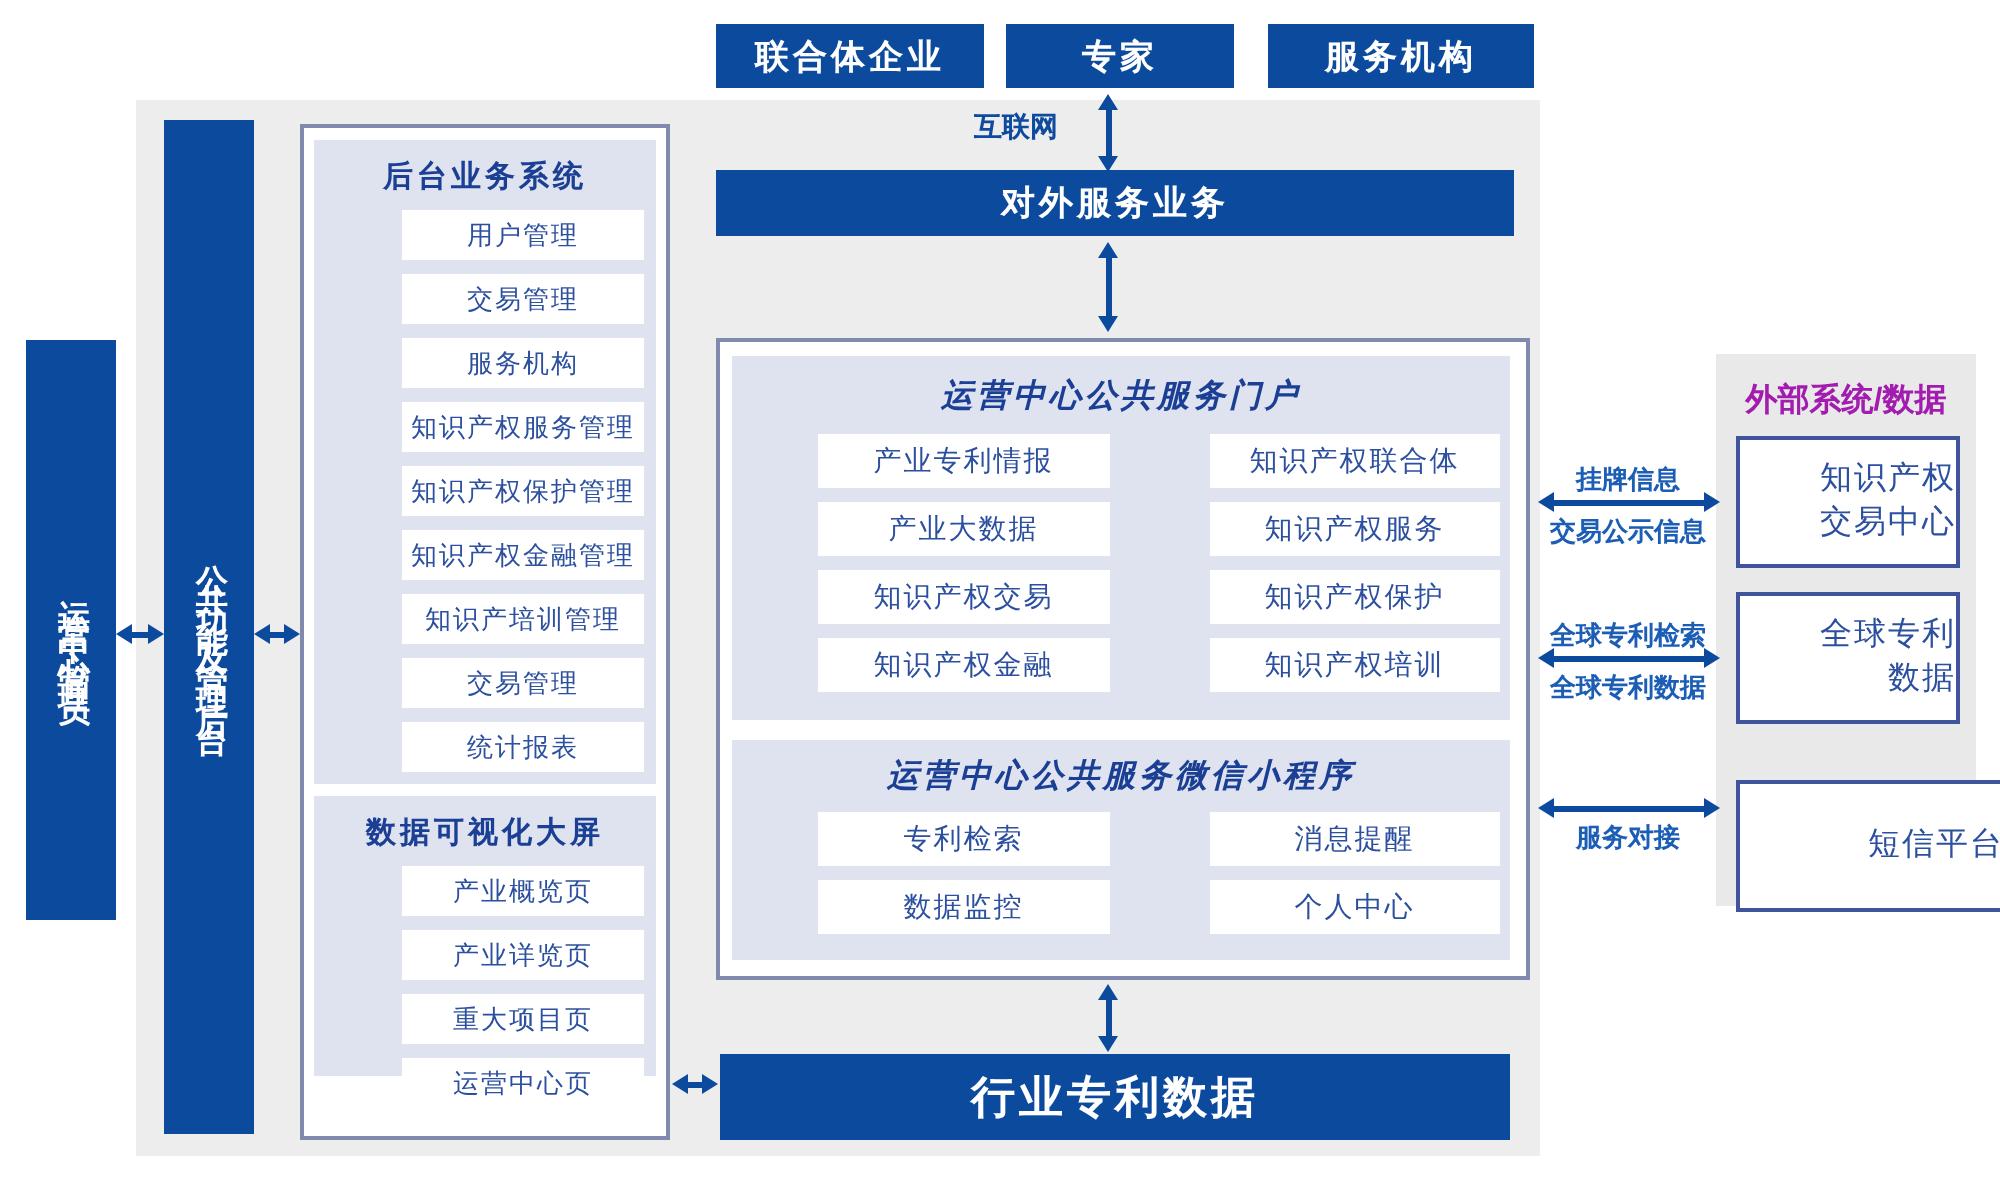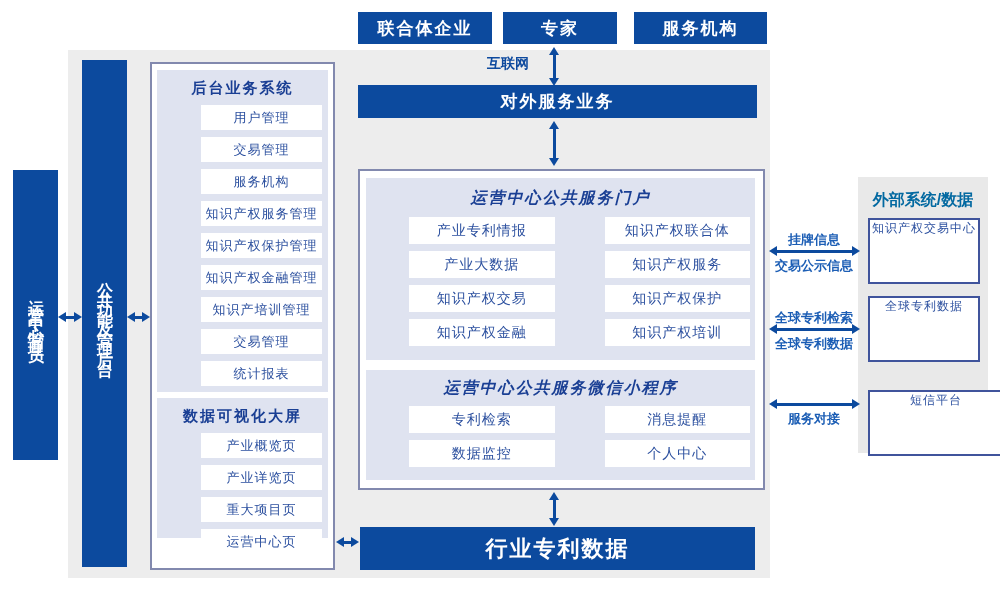--- a/index.html
+++ b/index.html
@@ -47,24 +47,24 @@
   .varrow { position:absolute; width:3px; background:#0c4a9e; }
   .varrow::before { content:""; position:absolute; top:-7px; left:-4px;
     border-left:5.5px solid transparent; border-right:5.5px solid transparent; border-bottom:8px solid #0c4a9e; }
   .varrow::after  { content:""; position:absolute; bottom:-7px; left:-4px;
     border-left:5.5px solid transparent; border-right:5.5px solid transparent; border-top:8px solid #0c4a9e; }
 
   .alabel { color:#1c5eb5; font-weight:bold; font-size:13px; text-align:center; }
 
   .extbox {
     background:#ffffff; border:2px solid #40549c; color:#2c509f;
-    display:flex; flex-direction:row; align-items:flex-start; justify-content:center;
-    font-size:12px; line-height:1.4; letter-spacing:1px;
+    display:flex; flex-direction:column; align-items:flex-end; justify-content:center;
+    font-size:16px; line-height:1.4; letter-spacing:1px;
   }
-  .ext-title { text-align:center; font-weight:bold; color:#0369a1; font-size:16px; }
+  .ext-title { text-align:center; font-weight:bold; color:#a21caf; font-size:16px; }
 </style>
 </head>
 <body>
 
 <div class="abs gray-main"></div>
 <div class="abs gray-right"></div>
 
 <div class="abs bluebox" style="left:358px;top:12px;width:134px;height:32px;font-size:17px">联合体企业</div>
 <div class="abs bluebox" style="left:503px;top:12px;width:114px;height:32px;font-size:17px">专家</div>
 <div class="abs bluebox" style="left:634px;top:12px;width:133px;height:32px;font-size:17px">服务机构</div>

